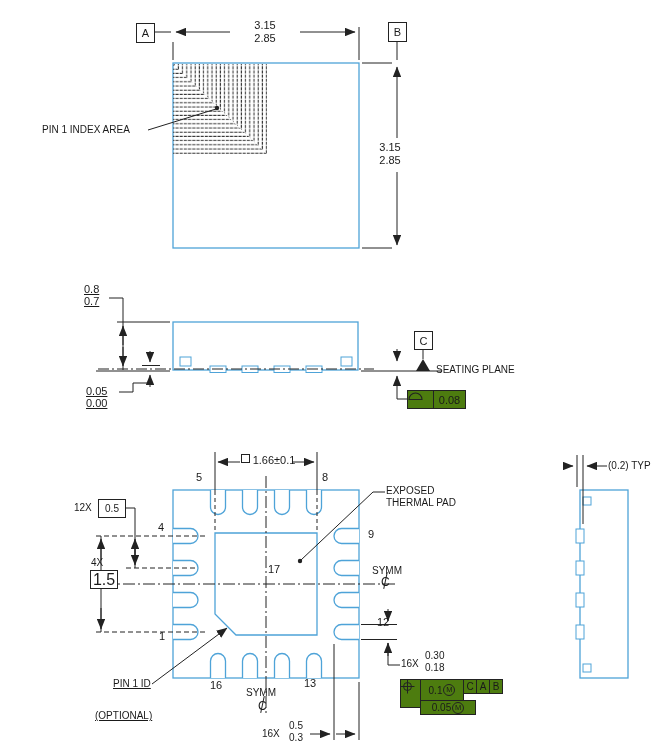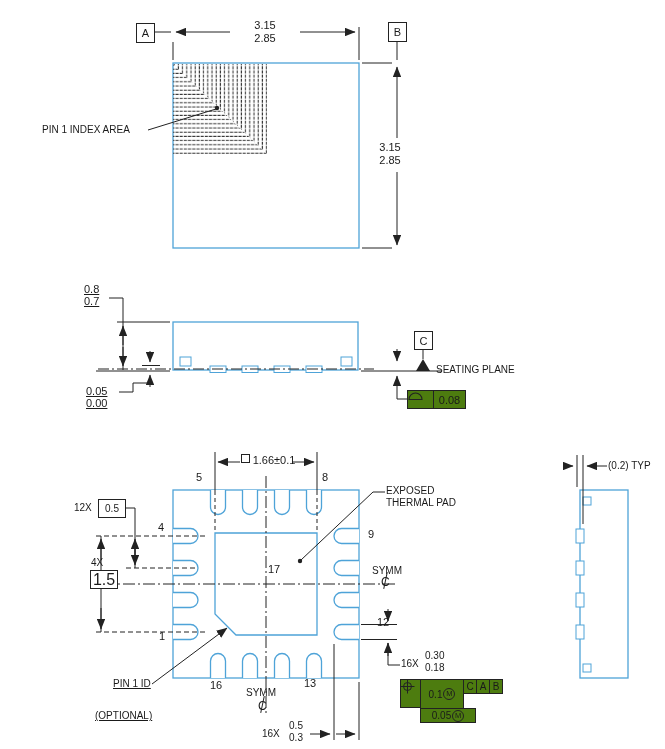--- a/index.html
+++ b/index.html
@@ -262,21 +262,21 @@
 <div class="fcf" style="left:400px;top:679px;">
   <div class="cell" style="width:21px;height:29px;">
     <svg width="15" height="15">
       <circle cx="7.5" cy="7.5" r="4" stroke="#222" fill="none" stroke-width="1"></circle>
       <line x1="7.5" y1="0.5" x2="7.5" y2="14.5" stroke="#222" stroke-width="1"></line>
       <line x1="0.5" y1="7.5" x2="14.5" y2="7.5" stroke="#222" stroke-width="1"></line>
     </svg>
   </div>
   <div style="display:flex;flex-direction:column;">
     <div style="display:flex;">
-      <div class="cell" style="width:44px;height:30px;margin-left:-1px;justify-content:center;">
+      <div class="cell" style="width:44px;height:22px;margin-left:-1px;justify-content:center;">
         <span>0.1</span>
             <span class="cm">M</span>
       </div>
       <div class="cell" style="width:14px;height:15px;margin-left:-1px;">C</div>
       <div class="cell" style="width:14px;height:15px;margin-left:-1px;">A</div>
       <div class="cell" style="width:14px;height:15px;margin-left:-1px;">B</div>
     </div>
     <div style="display:flex;">
       <div class="cell" style="width:56px;height:15px;margin-left:-1px;margin-top:-1px;">
         <span>0.05</span>

